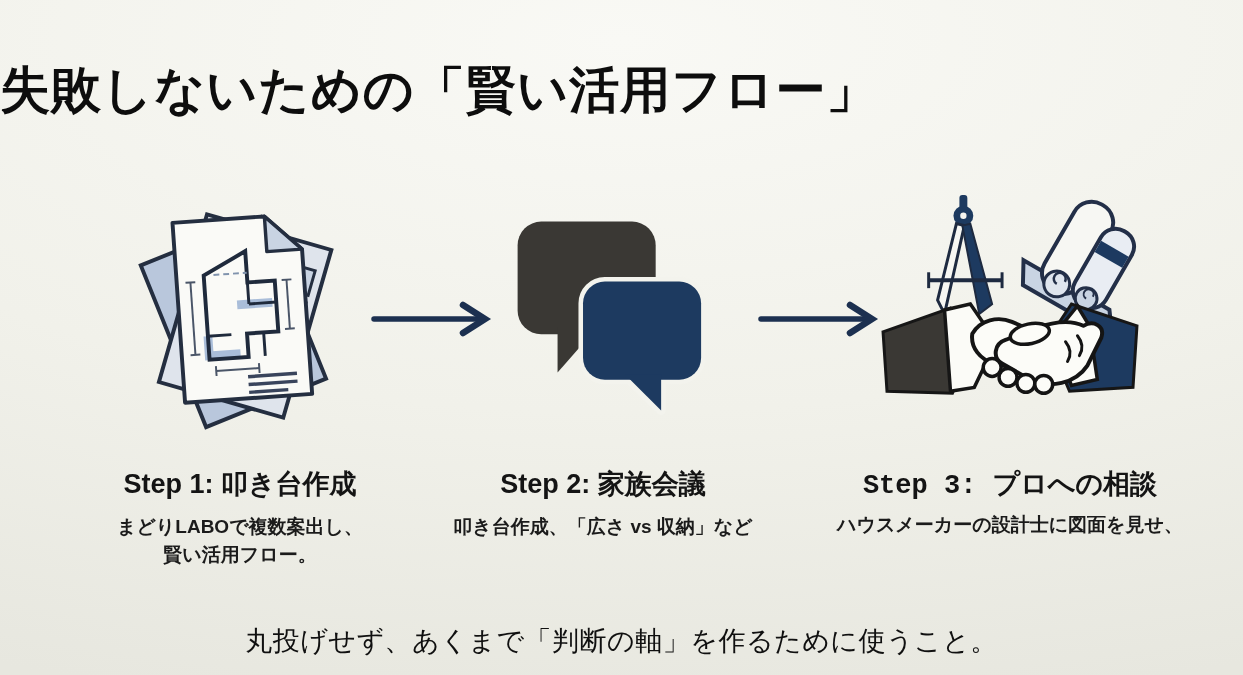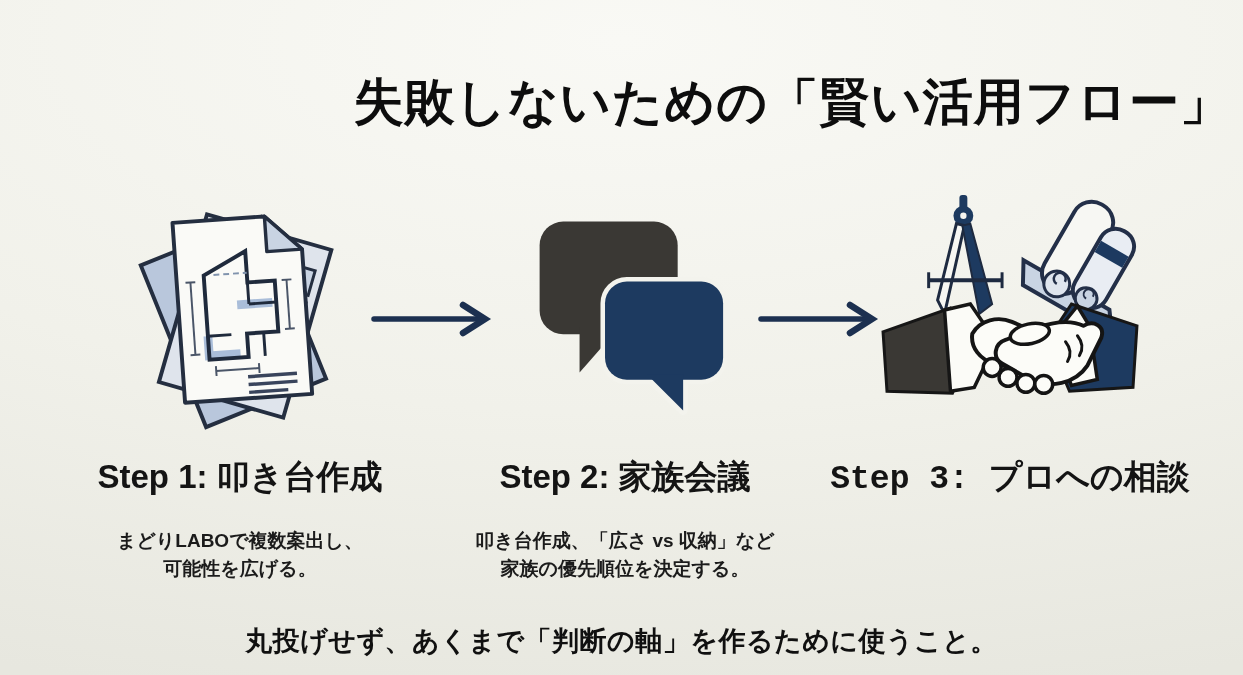--- a/index.html
+++ b/index.html
@@ -8,49 +8,49 @@
     width:1243px;height:675px;
     overflow:hidden;
     font-family:"Liberation Sans","DejaVu Sans",sans-serif;
     background:radial-gradient(130% 100% at 50% 6%,
       var(--background_top,#f9f9f5) 0%,
       #f1f1ea 55%,
       var(--background_bottom,#e7e7df) 100%);
   }
   .page-title{
     position:absolute;top:62px;left:0;right:0;
-    margin:12px;text-align:right;
+    margin:0;text-align:left;
     font-size:50px;font-weight:800;line-height:1.15;
     color:var(--title_text,#0d0d0d);letter-spacing:1px;
   }
   .step{
     position:absolute;top:183px;width:380px;text-align:center;
   }
   .step-1{left:50px;}
-  .step-2{left:435px;}
+  .step-2{left:413px;}
   .step-3{left:820px;font-family:Liberation Mono, monospace;}
   .icon-wrap{
     height:248px;display:flex;align-items:center;justify-content:center;
   }
   .step-title{
-    margin-top:24px;
-    font-size:33px;font-weight:700;color:#141414;white-space:nowrap;
+    margin-top:35px;
+    font-size:27px;font-weight:700;color:#141414;white-space:nowrap;
   }
   .step-desc{
-    margin-top:27px;
+    margin-top:11px;
     font-size:19px;font-weight:700;color:var(--body_text,#1b1b1b);
     line-height:1.45;
   }
   .step-desc span{display:block;white-space:nowrap;}
   .arrow{position:absolute;top:299px;width:122px;height:40px;}
   .arrow-1{left:370px;}
   .arrow-2{left:757px;}
   .footer-note{
     position:absolute;top:623px;left:0;right:0;text-align:center;
-    font-size:27px;font-weight:700;color:#101010;letter-spacing:0.5px;
+    font-size:27px;font-weight:400;color:#101010;letter-spacing:0.5px;
   }
 </style>
 </head>
 <body>
 
 <div class="canvas">
 
   <h1 class="page-title">失敗しないための「賢い活用フロー」</h1>
 
   <div class="step step-1">
@@ -88,21 +88,21 @@
             <line x1="128" y1="196" x2="178" y2="196"></line>
             <line x1="128" y1="204" x2="178" y2="204"></line>
             <line x1="128" y1="212" x2="168" y2="212"></line>
           </g>
         </g>
       </svg>
     </div>
     <div class="step-title">Step 1: 叩き台作成</div>
     <div class="step-desc">
       <span>まどりLABOで複数案出し、</span>
-      <span>可能性を広げる。</span>
+      <span>賢い活用フロー。</span>
     </div>
   </div>
 
   <div class="arrow arrow-1">
     <svg width="122" height="40" viewBox="0 0 122 40">
       <path d="M4,20 H110" stroke="var(--arrow,#1c3050)" stroke-width="5.5" stroke-linecap="round" fill="none"></path>
       <path d="M93,6 L115,20 L93,34" stroke="var(--arrow,#1c3050)" stroke-width="6.5" stroke-linecap="round" stroke-linejoin="miter" fill="none"></path>
     </svg>
   </div>
 
@@ -119,21 +119,20 @@
         </g>
         <g fill="var(--navy,#1d3a60)">
           <rect x="98" y="92" width="130" height="108" rx="24"></rect>
           <polygon points="144,194 184,194 184,234"></polygon>
         </g>
       </svg>
     </div>
     <div class="step-title">Step 2: 家族会議</div>
     <div class="step-desc">
       <span>叩き台作成、「広さ vs 収納」など</span>
-      <span>家族の優先順位を決定する。</span>
     </div>
   </div>
 
   <div class="arrow arrow-2">
     <svg width="122" height="40" viewBox="0 0 122 40">
       <path d="M4,20 H110" stroke="var(--arrow,#1c3050)" stroke-width="5.5" stroke-linecap="round" fill="none"></path>
       <path d="M93,6 L115,20 L93,34" stroke="var(--arrow,#1c3050)" stroke-width="6.5" stroke-linecap="round" stroke-linejoin="miter" fill="none"></path>
     </svg>
   </div>
 
@@ -176,18 +175,19 @@
             <circle cx="128" cy="196" r="9"></circle>
             <circle cx="146" cy="202" r="9"></circle>
             <circle cx="164" cy="203" r="9"></circle>
           </g>
           <path d="M186,160 q8,10 2,20 M198,154 q8,10 2,20" fill="none" stroke="#141414" stroke-width="3" stroke-linecap="round"></path>
         </g>
       </svg>
     </div>
     <div class="step-title">Step 3: プロへの相談</div>
     <div class="step-desc">
+      <span>ハウスメーカーの設計士に図面を見せ、</span>
     </div>
   </div>
 
   <div class="footer-note">丸投げせず、あくまで「判断の軸」を作るために使うこと。</div>
 
 </div>
 
 </body></html>

